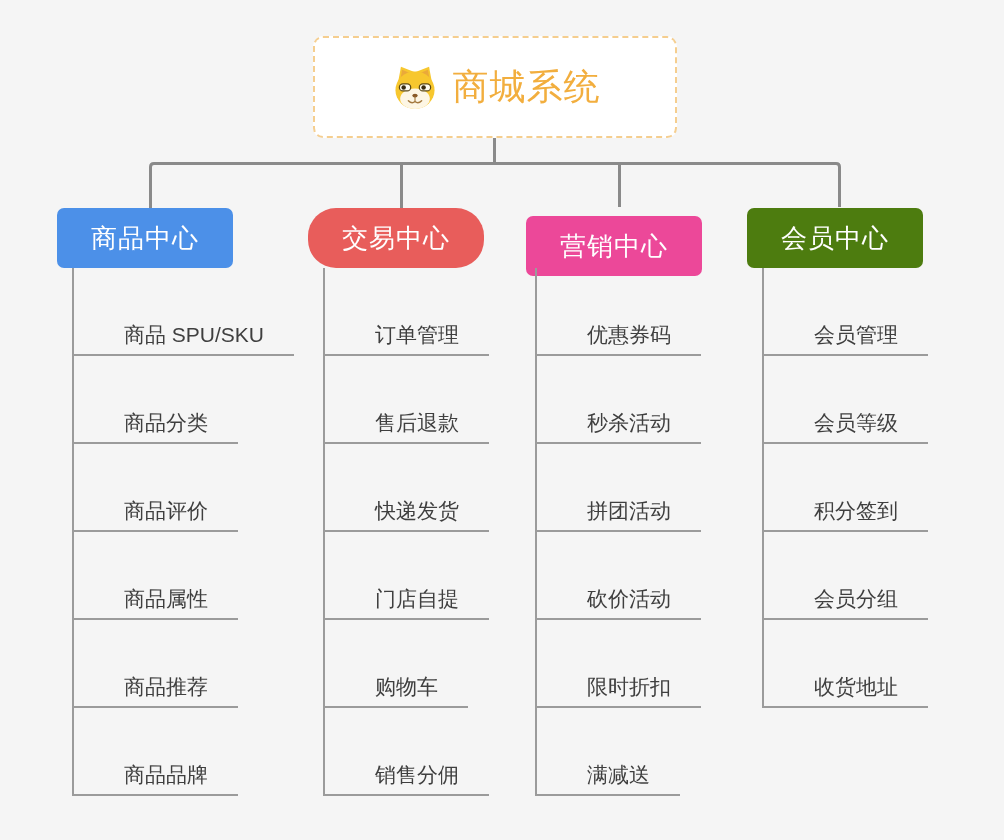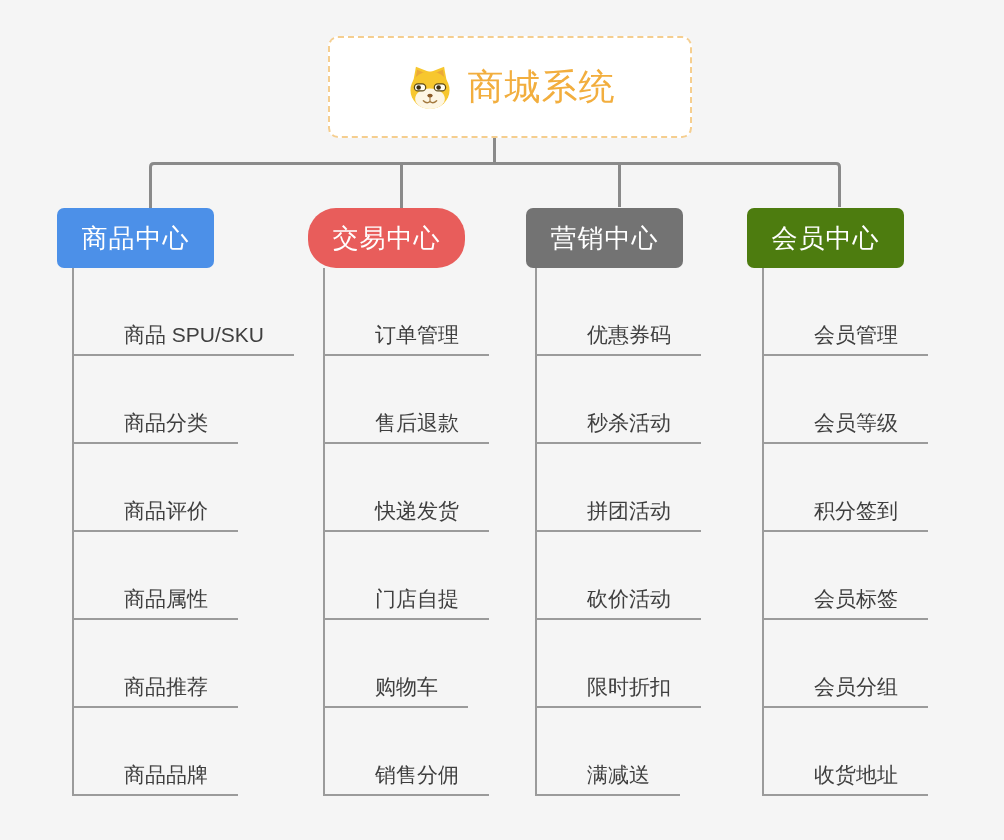--- a/index.html
+++ b/index.html
@@ -7,38 +7,38 @@
   body {
     font-family:"Liberation Sans","DejaVu Sans",sans-serif;
     background:#f5f5f5;
     position:relative;
     overflow:hidden;
   }
   .stage { position:absolute; inset:0; width:1004px; height:840px; }
 
   
   .root-node {
-    position:absolute; left:328px; top:36px; width:364px; height:102px;
+    position:absolute; left:313px; top:36px; width:364px; height:102px;
     background:#ffffff;
     border:2px dashed #f5ce8f;
     border-radius:10px;
     display:flex; align-items:center; justify-content:center;
     gap:13px;
   }
   .root-title {
     font-size:36px; color:#f2ae3e; letter-spacing:1px; white-space:nowrap;
   }
   .doge { width:50px; height:46px; display:block; }
 
   
   svg.connectors { position:absolute; left:0; top:0; pointer-events:none; }
 
   
   .branch-header {
-    position:absolute; top:208px; width:157px; height:60px;
+    position:absolute; top:208px; width:176px; height:60px;
     border-radius:7px;
     display:flex; align-items:center; justify-content:center;
     color:#ffffff; font-size:26px; letter-spacing:1px; white-space:nowrap;
   }
   .bh0 { left:57px; }
   .bh1 { left:308px; }
   .bh2 { left:526px; }
   .bh3 { left:747px; }
 
   
@@ -93,21 +93,21 @@
     </svg>
     <span class="root-title" style="color: rgb(242, 174, 62);">商城系统</span>
   </div>
 
   <div class="branch-header bh0" style="background: rgb(76, 144, 232);">
     <span>商品中心</span>
   </div>
   <div class="branch-header bh1" style="background: rgb(232, 93, 91); border-radius: 28px;">
     <span>交易中心</span>
   </div>
-  <div class="branch-header bh2" style="background: #737373;">
+  <div class="branch-header bh2" style="background: #ec4899; margin-top: 8px;">
     <span>营销中心</span>
   </div>
   <div class="branch-header bh3" style="background: #4d7c0f;">
     <span>会员中心</span>
   </div>
 
   <div class="branch-list bl0">
     <div class="sub-item">
         <span class="sub-label">商品 SPU/SKU</span>
       </div>
@@ -174,23 +174,20 @@
     <div class="sub-item">
         <span class="sub-label">会员管理</span>
       </div>
     <div class="sub-item">
         <span class="sub-label">会员等级</span>
       </div>
     <div class="sub-item">
         <span class="sub-label">积分签到</span>
       </div>
     <div class="sub-item">
-        <span class="sub-label">会员标签</span>
-      </div>
-    <div class="sub-item">
         <span class="sub-label">会员分组</span>
       </div>
     <div class="sub-item">
         <span class="sub-label">收货地址</span>
       </div>
   </div>
 
 </div>
 
 </body></html>

